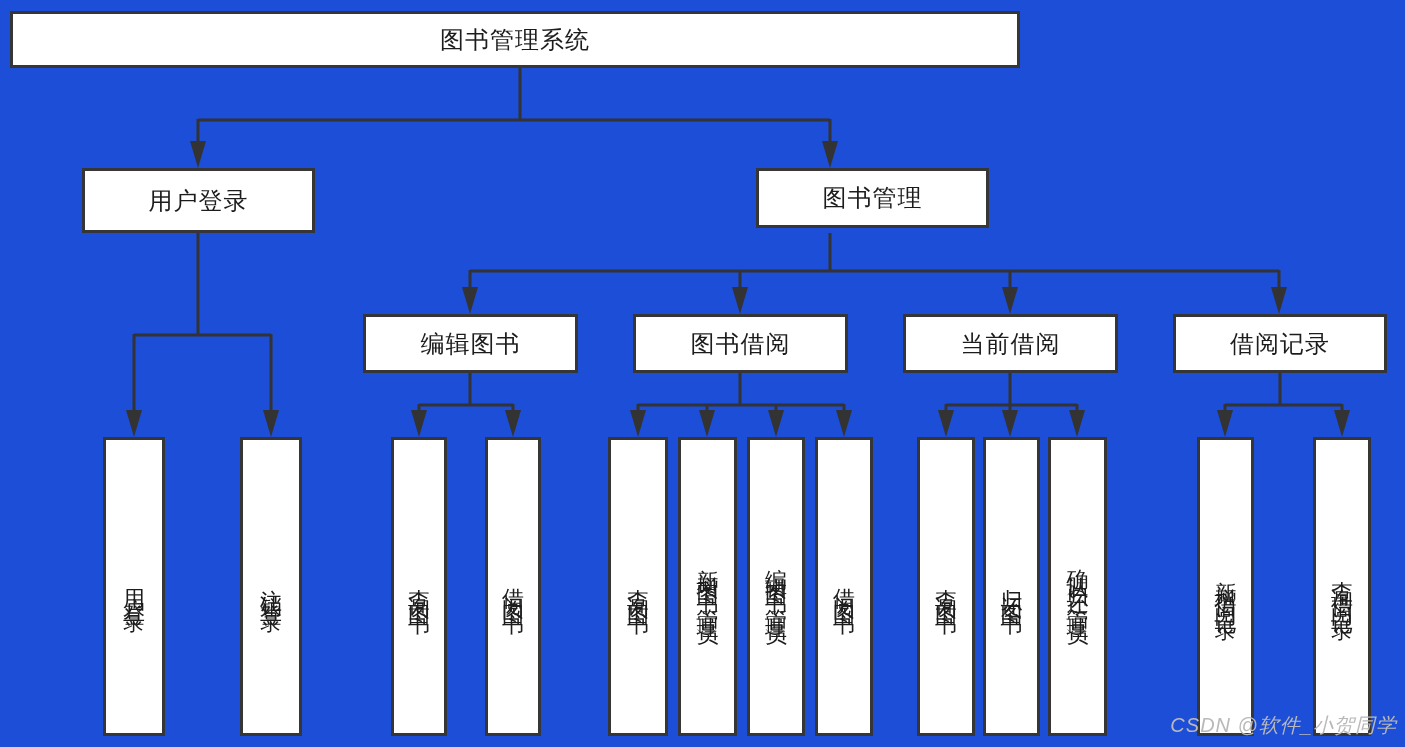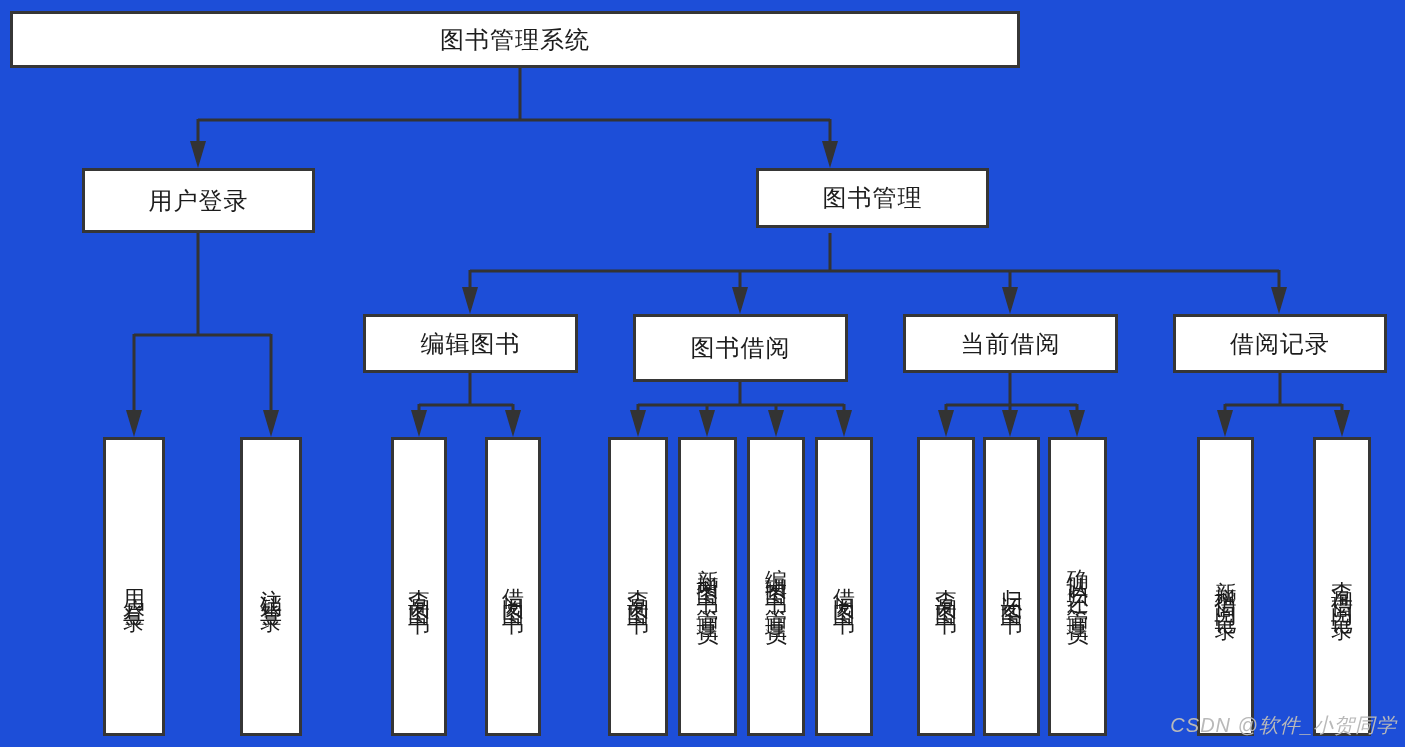--- a/index.html
+++ b/index.html
@@ -101,21 +101,21 @@
       <polygon points="1334,410 1350,410 1342,437"></polygon>
     </g>
   </svg>
 
   <div class="hbox" style="left:10px; top:11px; width:1010px; height:57px;">图书管理系统</div>
 
   <div class="hbox" style="left:82px; top:168px; width:233px; height:65px;">用户登录</div>
   <div class="hbox" style="left:712px; top:168px; width:233px; height:60px;margin-left:44px;">图书管理</div>
 
   <div class="hbox" style="left:363px; top:314px; width:215px; height:59px;">编辑图书</div>
-  <div class="hbox" style="left:633px; top:314px; width:215px; height:68px;">图书借阅</div>
+  <div class="hbox" style="left:633px; top:314px; width:215px; height:59px;">图书借阅</div>
   <div class="hbox" style="left:903px; top:314px; width:215px; height:59px;font-family:Liberation Serif, serif;">当前借阅</div>
   <div class="hbox" style="left:1173px; top:314px; width:214px; height:59px;">借阅记录</div>
 
   <div class="vbox" style="left:103px; width:62px;">
     <span class="vtext">用户登录</span>
   </div>
   <div class="vbox" style="left:240px; width:62px;">
     <span class="vtext">注销登录</span>
   </div>
 

